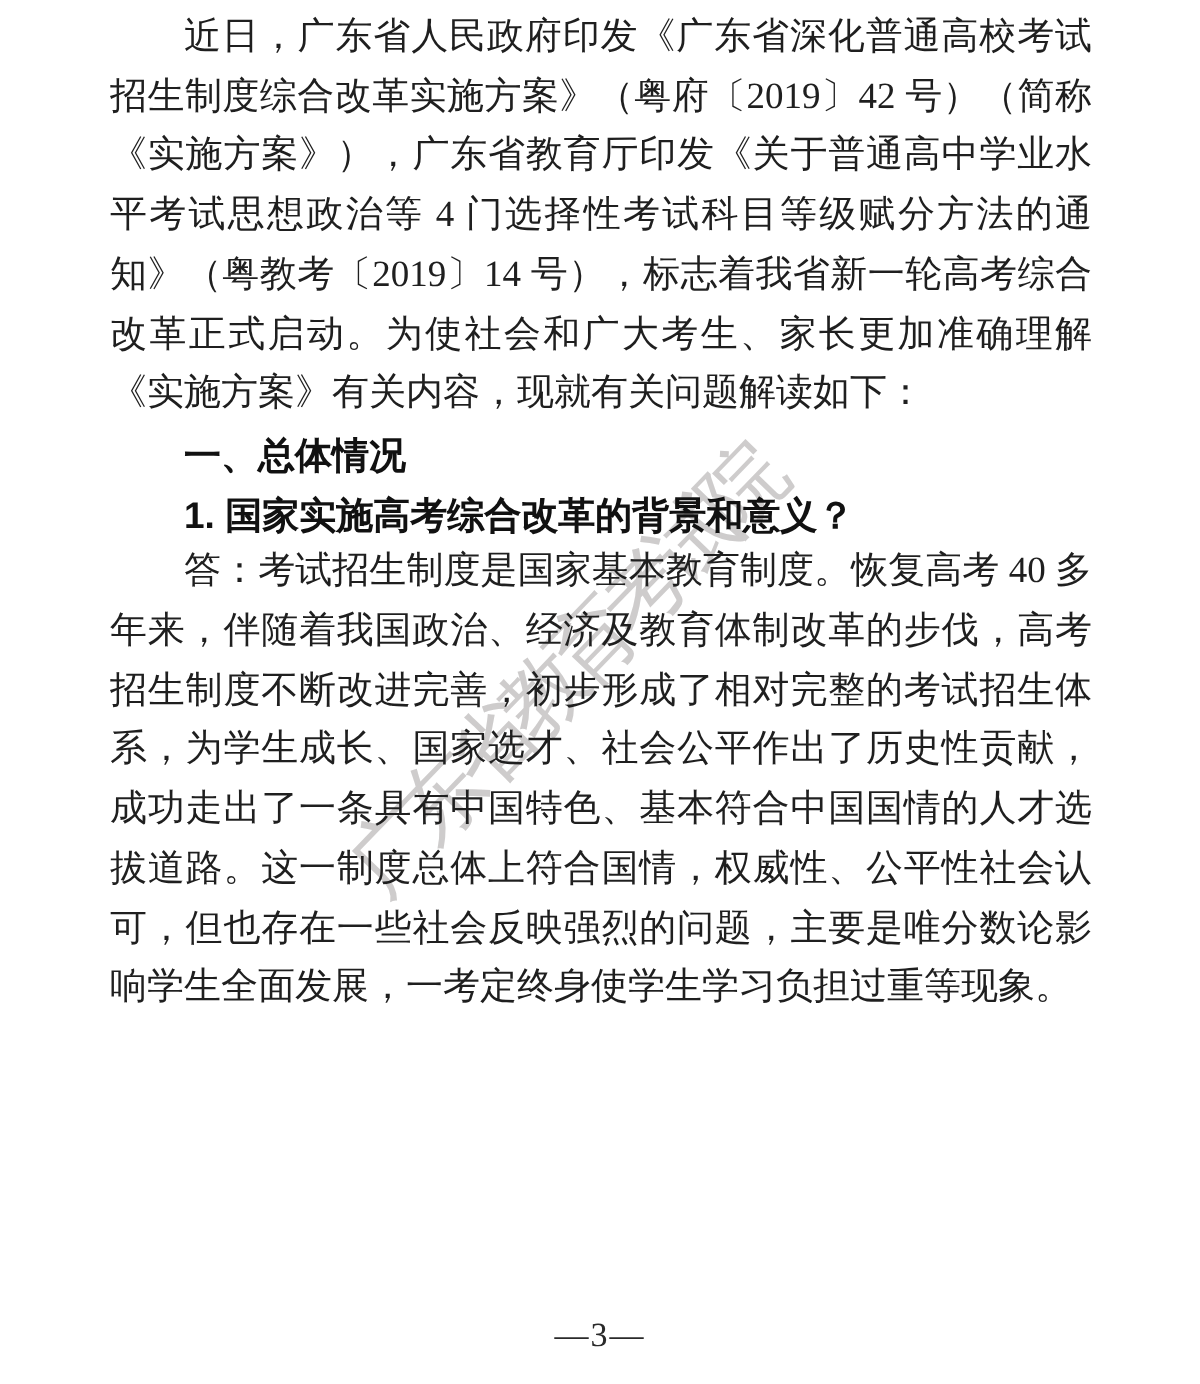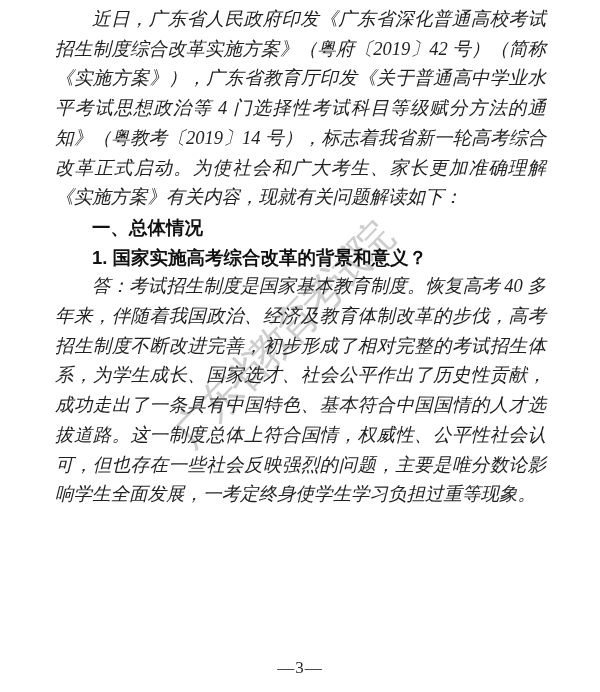--- a/index.html
+++ b/index.html
@@ -48,21 +48,20 @@
   .content h2,
   .content h3 {
     margin: 0;
     padding: 0;
     font-size: 18.5px;
     line-height: 29.7px;
     text-indent: 2em;
   }
   .content p {
     font-weight: normal;
-    font-style: italic;
   }
   .content h2,
   .content h3 {
     font-family: "Liberation Sans", "DejaVu Sans", sans-serif;
     font-weight: bold;
     color: #111111;
     text-align: left;
   }
   .page-number {
     position: absolute;

